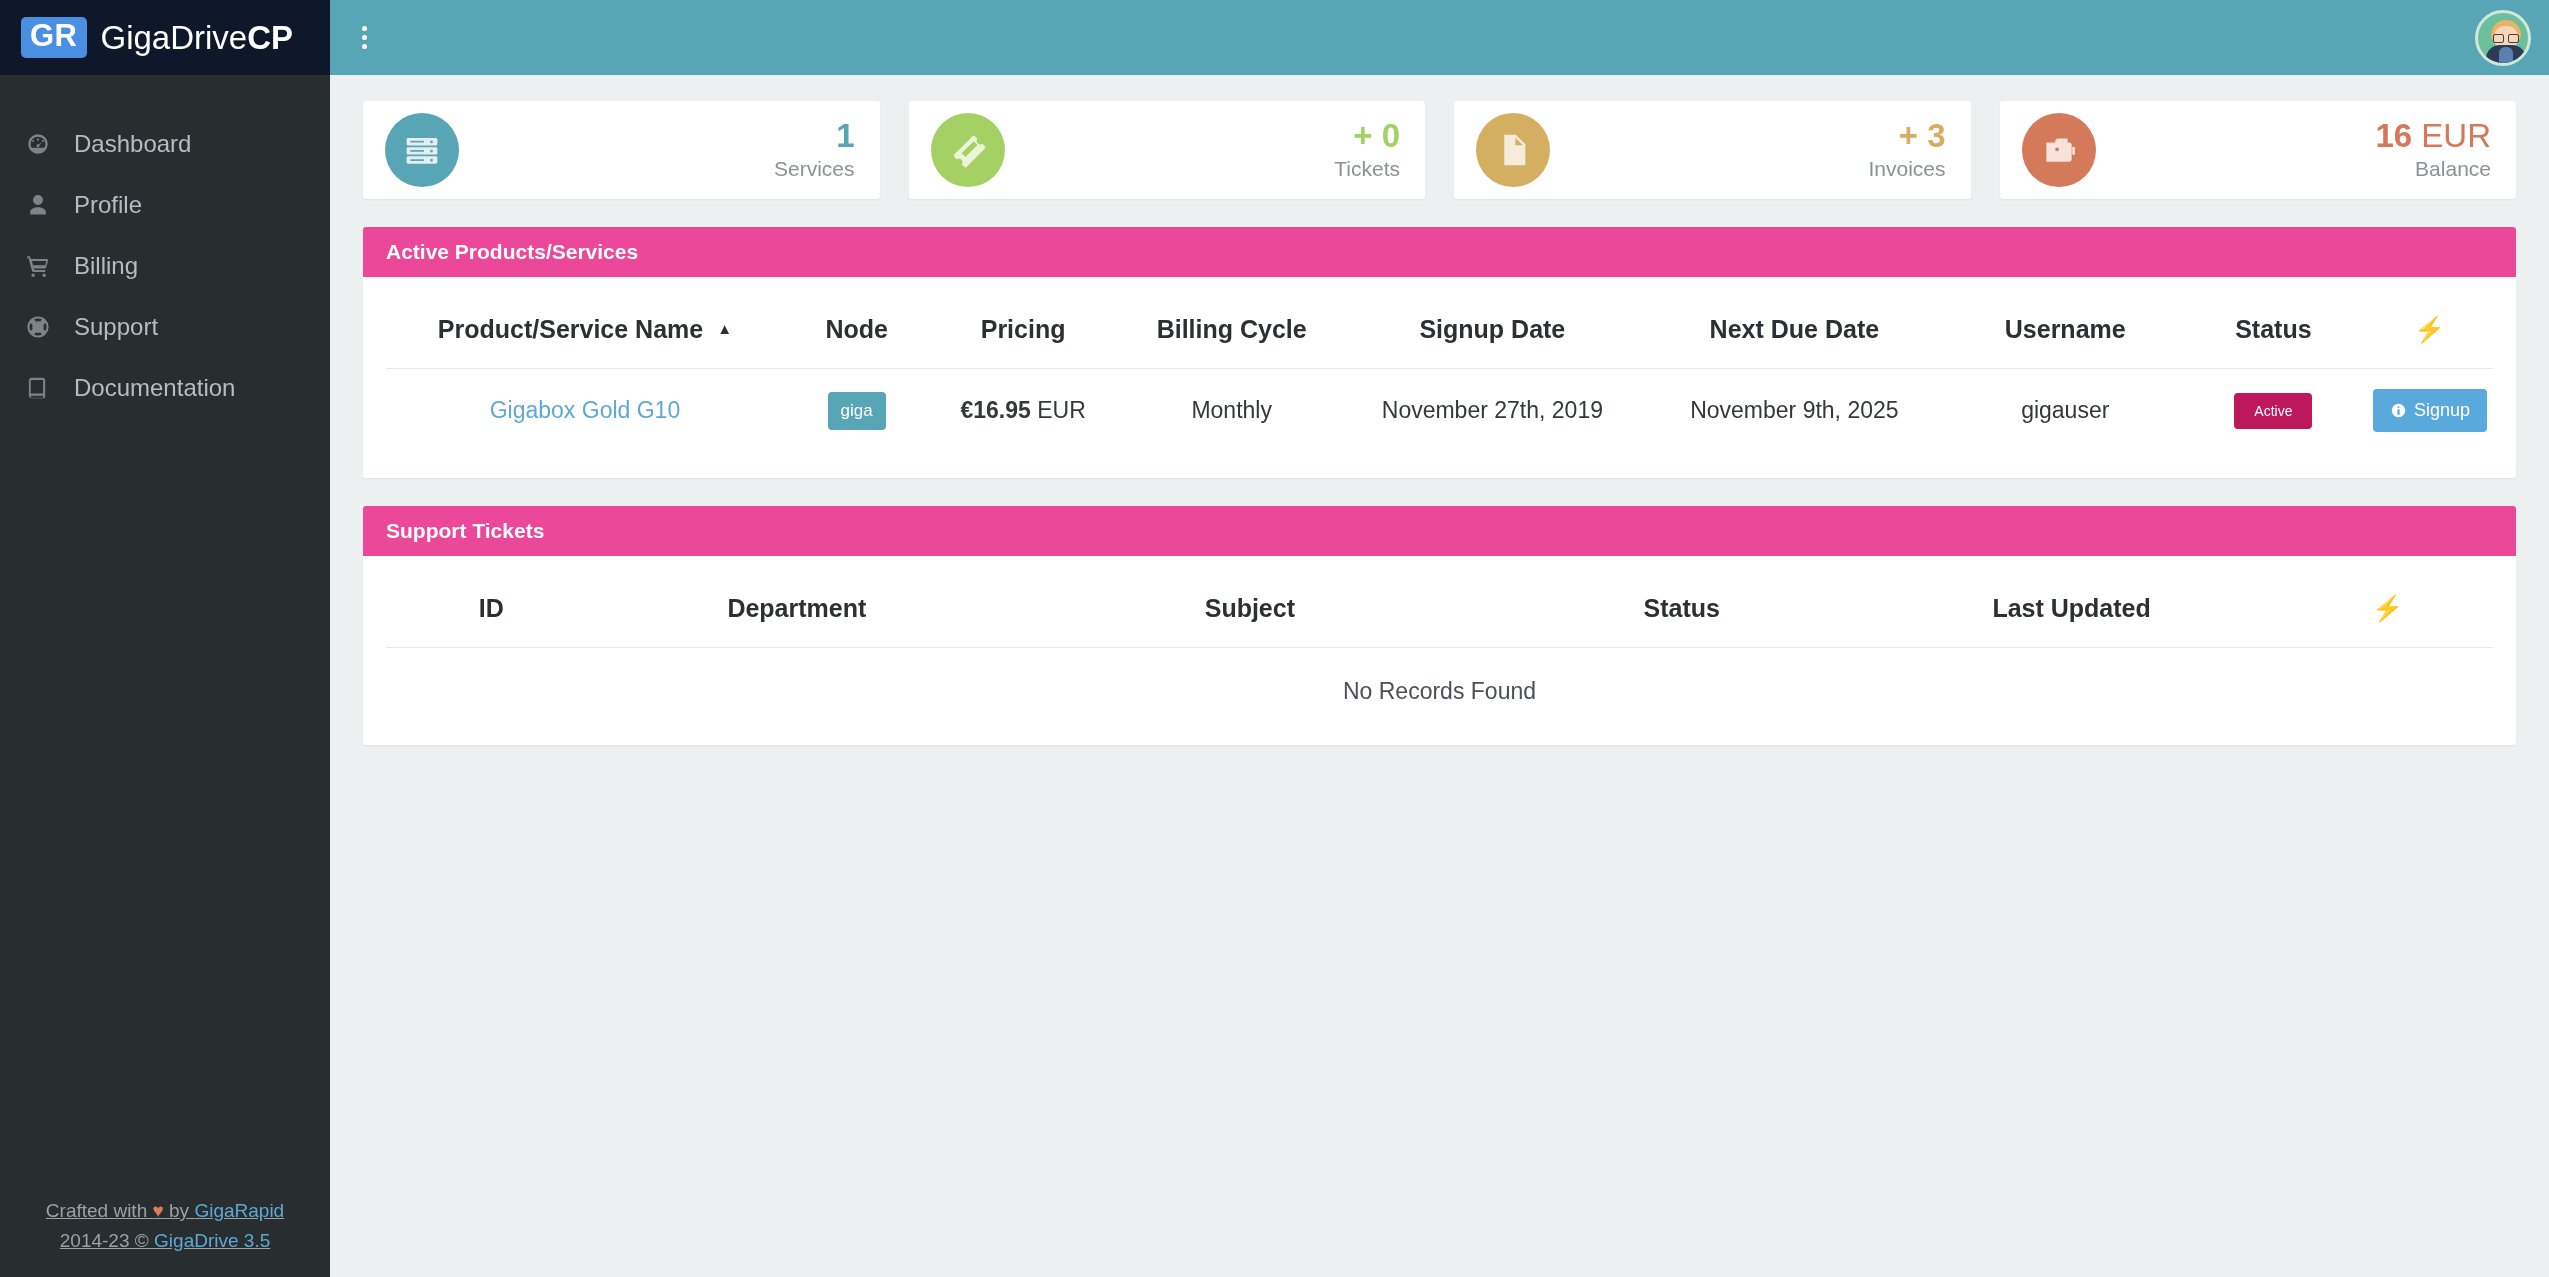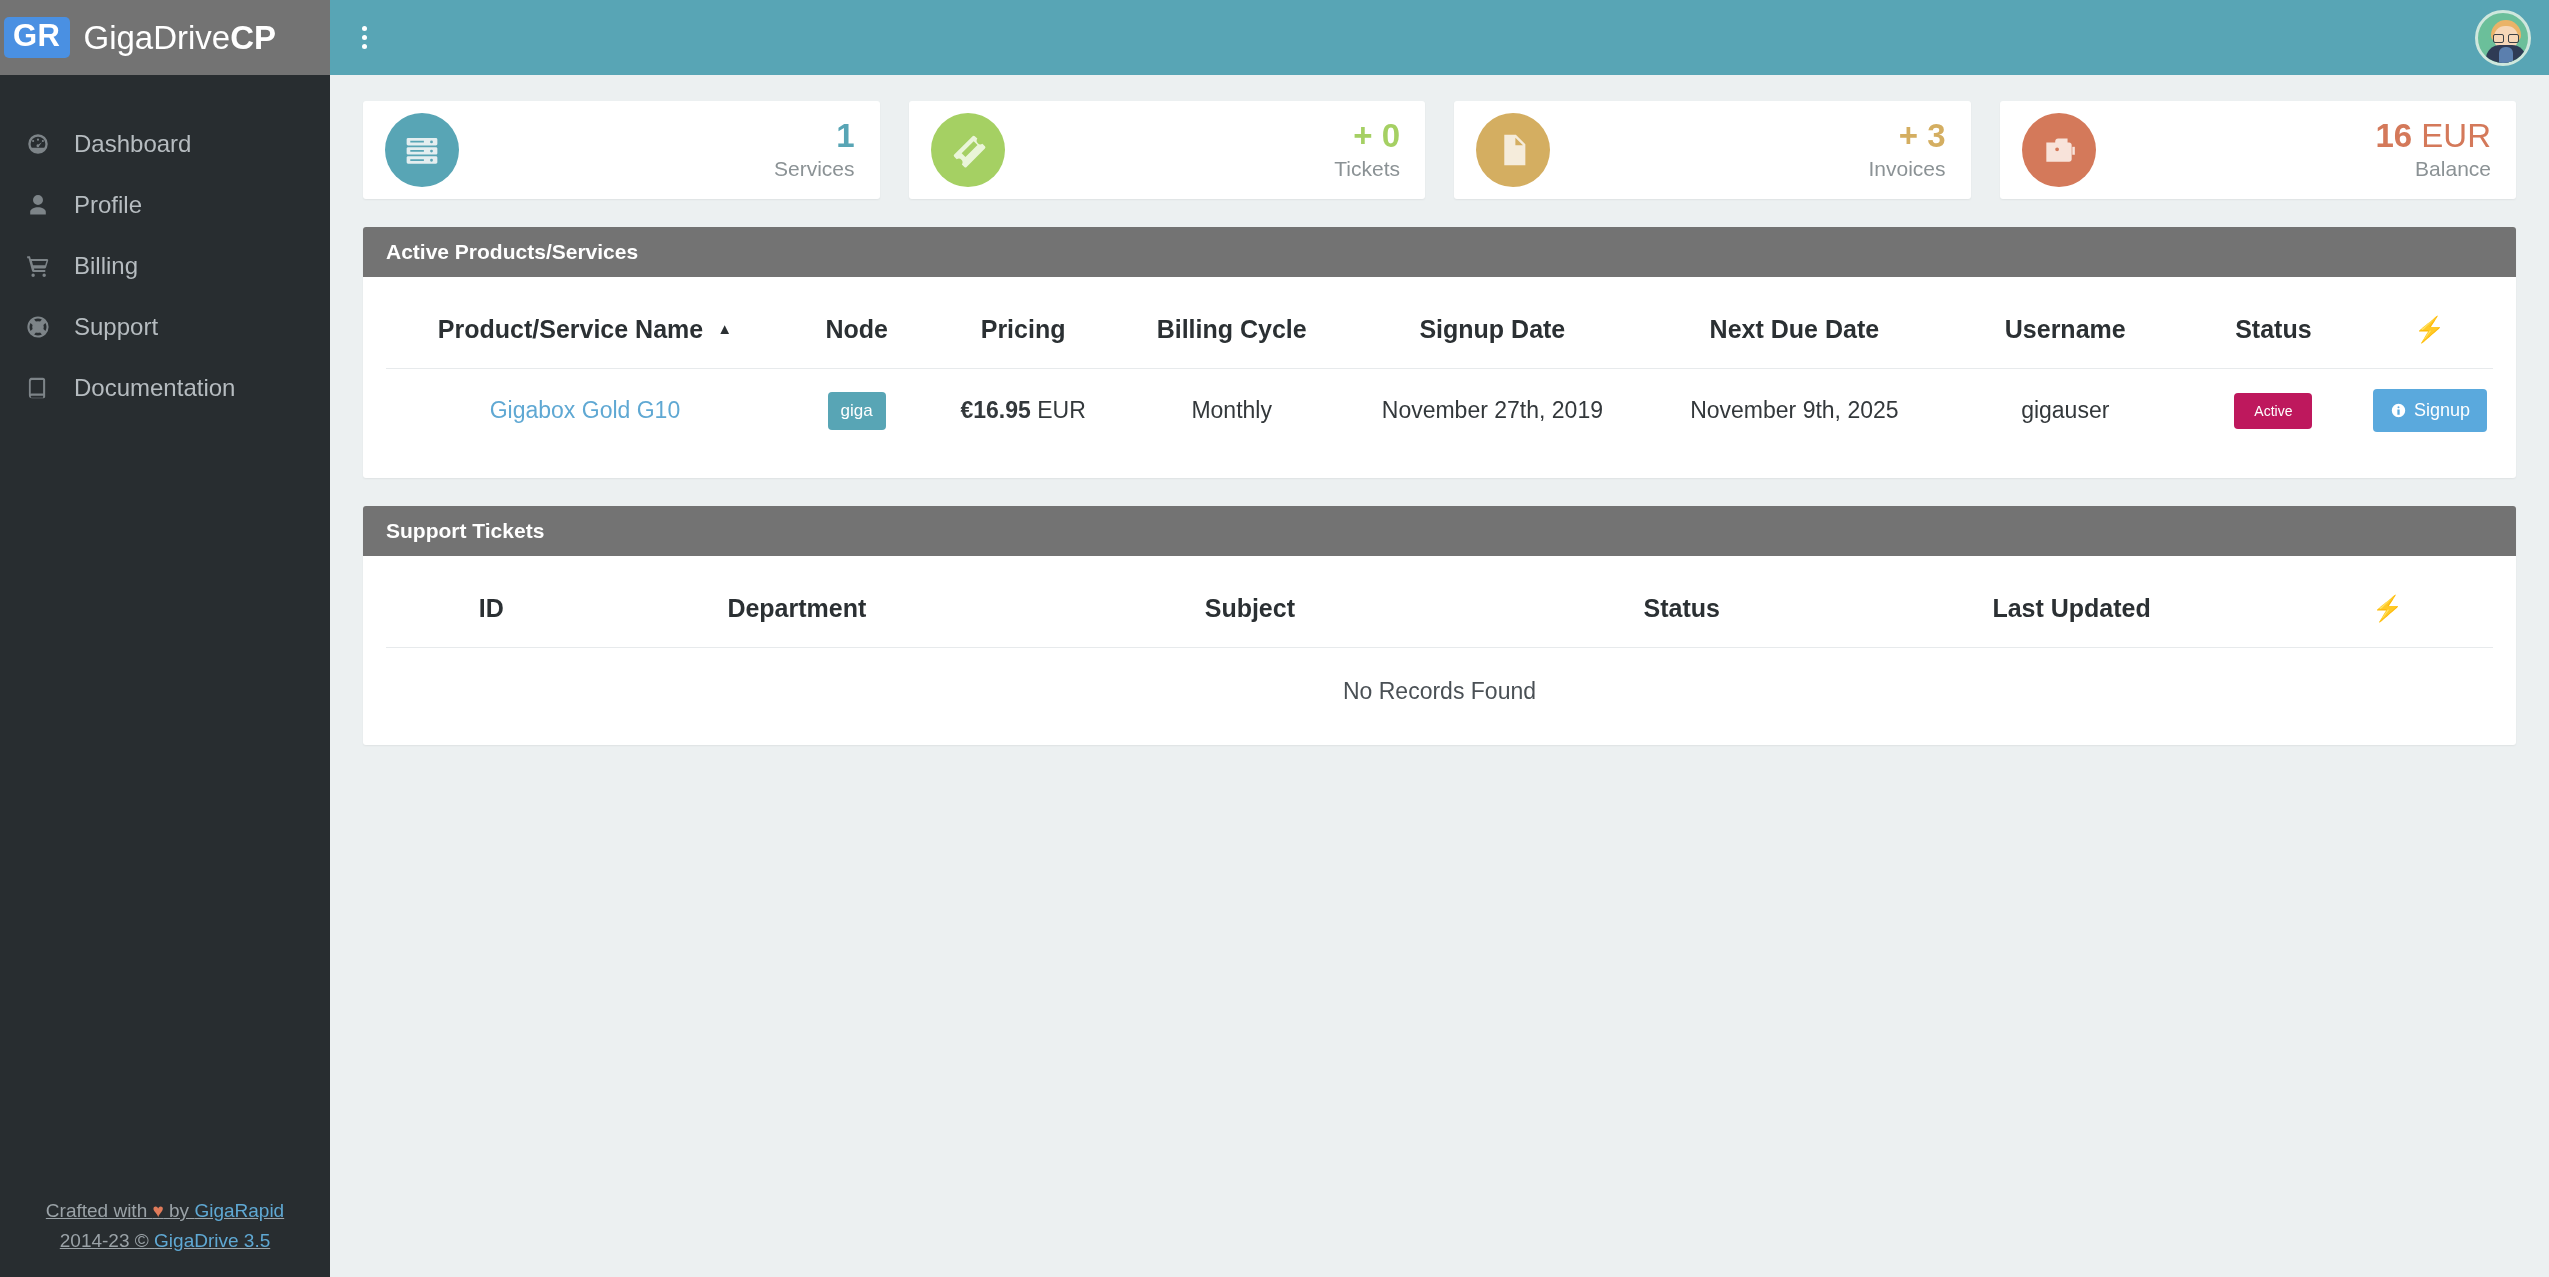--- a/index.html
+++ b/index.html
@@ -16,24 +16,24 @@
   .sidebar {
     width: 330px;
     min-width: 330px;
     background: #282d30;
     display: flex;
     flex-direction: column;
     position: relative;
   }
   .brand {
     height: 75px;
-    background: #737373;
+    background: #0f172a;
     display: flex;
     align-items: center;
-    padding-left: 4px;
+    padding-left: 21px;
     gap: 14px;
   }
   .brand-badge {
     background: #4a90e2;
     color: #fff;
     font-size: 31px;
     font-weight: bold;
     padding: 2px 9px 4px 9px;
     border-radius: 5px;
     letter-spacing: 0.5px;
@@ -126,21 +126,21 @@
   }
   .stat-ico svg { width: 38px; height: 38px; }
   .stat-txt { text-align: right; }
   .stat-num { font-size: 33px; font-weight: 700; line-height: 1.15; }
   .stat-num .cur { font-weight: 400; }
   .stat-lbl { font-size: 21px; color: #8b9295; line-height: 1.3; }
 
   
   .panel { background: #fff; border-radius: 3px; margin-top: 28px; box-shadow: 0 1px 2px rgba(0,0,0,0.06); }
   .panel-head {
-    background: #737373;
+    background: #ec4899;
     color: #fff;
     font-size: 21px;
     font-weight: 700;
     padding: 13px 23px;
     border-radius: 3px 3px 0 0;
   }
   .panel-body { padding: 22px 23px 26px 23px; }
   table { width: 100%; border-collapse: collapse; }
   th {
     font-size: 25px;

